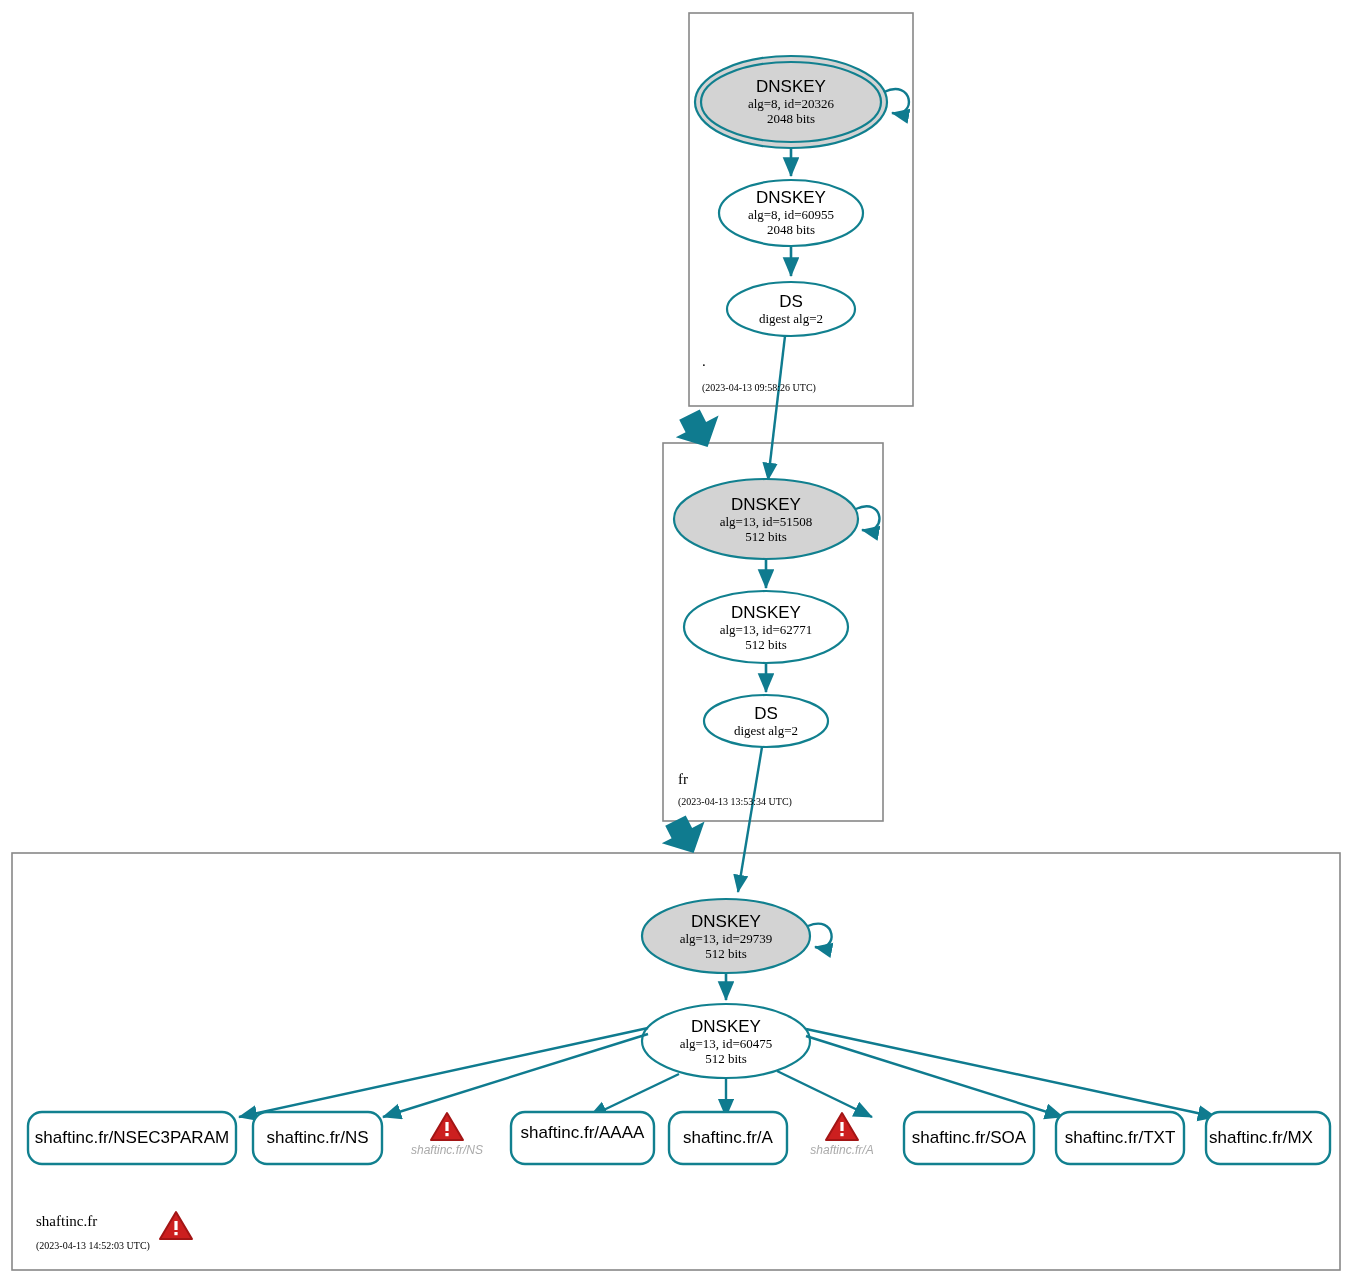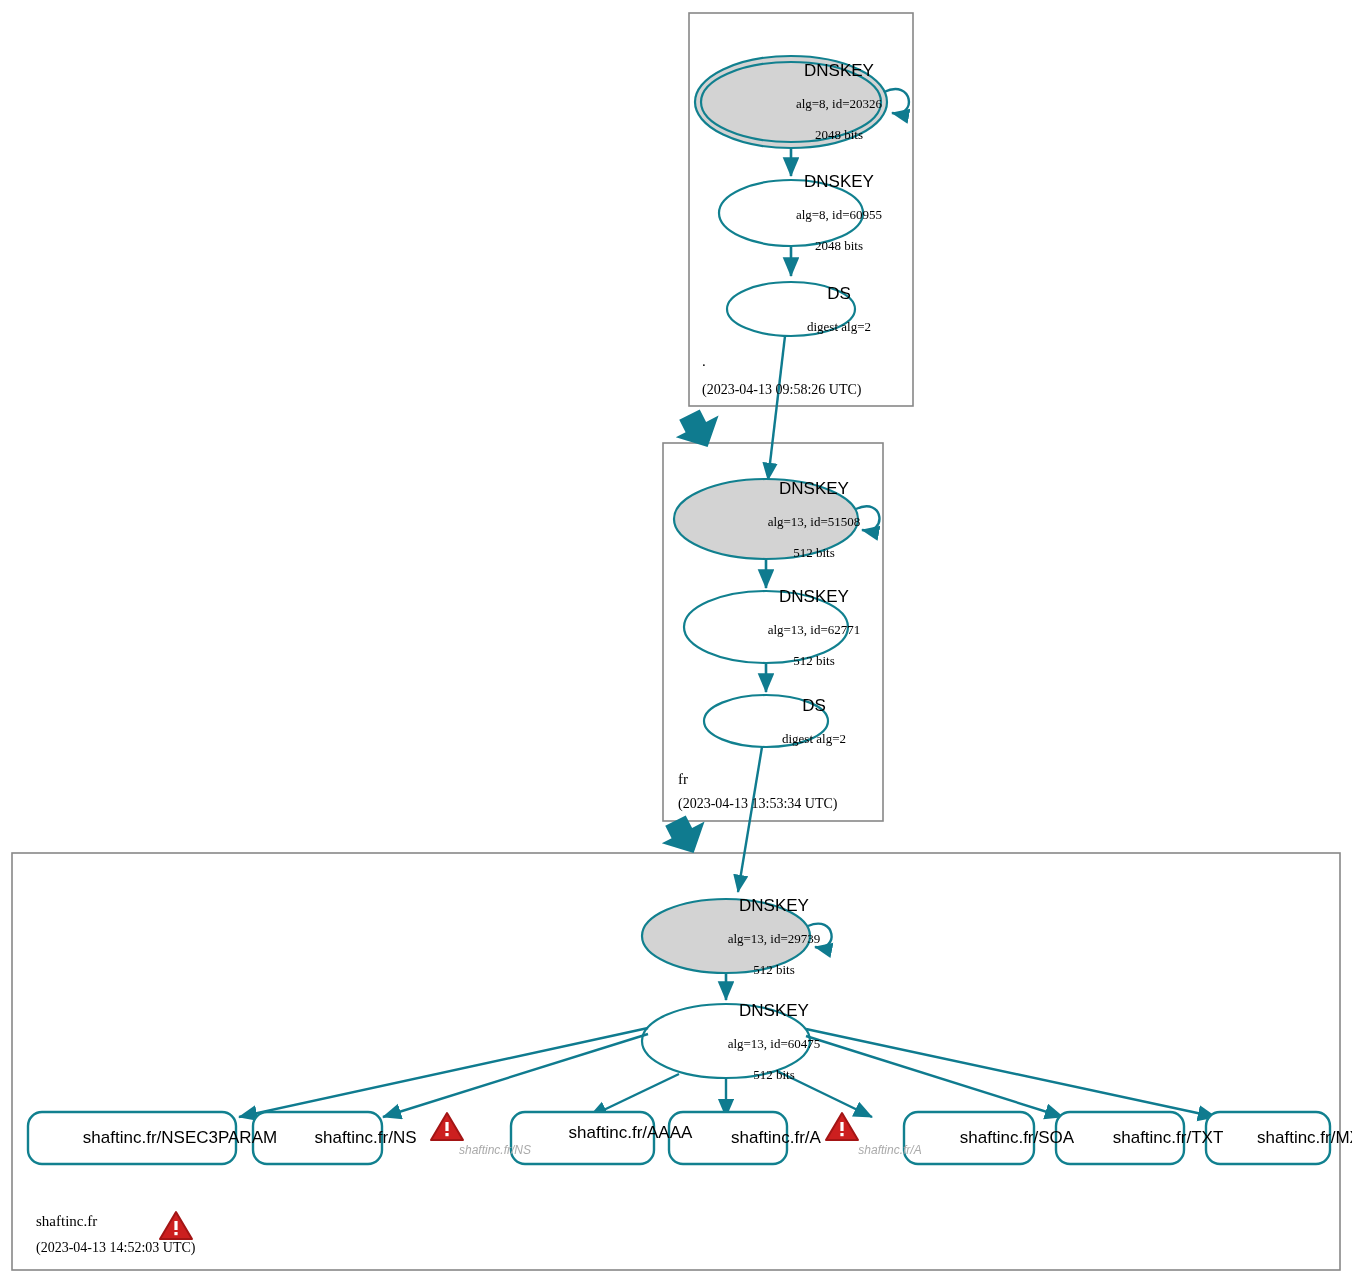--- a/index.html
+++ b/index.html
@@ -6,29 +6,29 @@
   body{width:1352px;height:1282px;position:relative;overflow:hidden;
        font-family:"Liberation Sans",sans-serif;}
   #stage{position:absolute;left:0;top:0;width:1352px;height:1282px;}
   svg#canvas{position:absolute;left:0;top:0;width:1352px;height:1282px;}
 
   
   .lbl{position:absolute;white-space:nowrap;color:#000;}
   .node-title{font-family:"Liberation Sans",sans-serif;font-size:17px;
               text-align:center;line-height:18px;}
   .node-sub{font-family:"Liberation Serif",serif;font-size:13px;
-            text-align:center;line-height:15px;margin-top:16px;}
+            text-align:center;line-height:15px;}
   .zone-name{font-family:"Liberation Serif",serif;font-size:15px;}
-  .zone-time{font-family:"Liberation Serif",serif;font-size:14px;}
+  .zone-time{font-family:"Liberation Serif",serif;font-size:10px;}
   .rr-label{font-family:"Liberation Sans",sans-serif;font-size:17px;
             text-align:center;}
   .warn-label{font-family:"Liberation Sans",sans-serif;font-size:12px;
               font-style:italic;color:#aaaaaa;text-align:center;}
   .centerbox{position:absolute;display:flex;flex-direction:column;
-             align-items:center;justify-content:center;padding-left:48px;}
+             align-items:center;justify-content:center;}
 </style>
 </head>
 <body>
 
 <div id="stage">
 
   <svg id="canvas" viewBox="0 0 1352 1282">
     <defs>
       <marker id="ah" markerWidth="9" markerHeight="9" refX="7.2" refY="3.2" orient="auto" markerUnits="strokeWidth">
         <path d="M0,0 L7.6,3.2 L0,6.4 Z" fill="#0f7b8f"></path>

